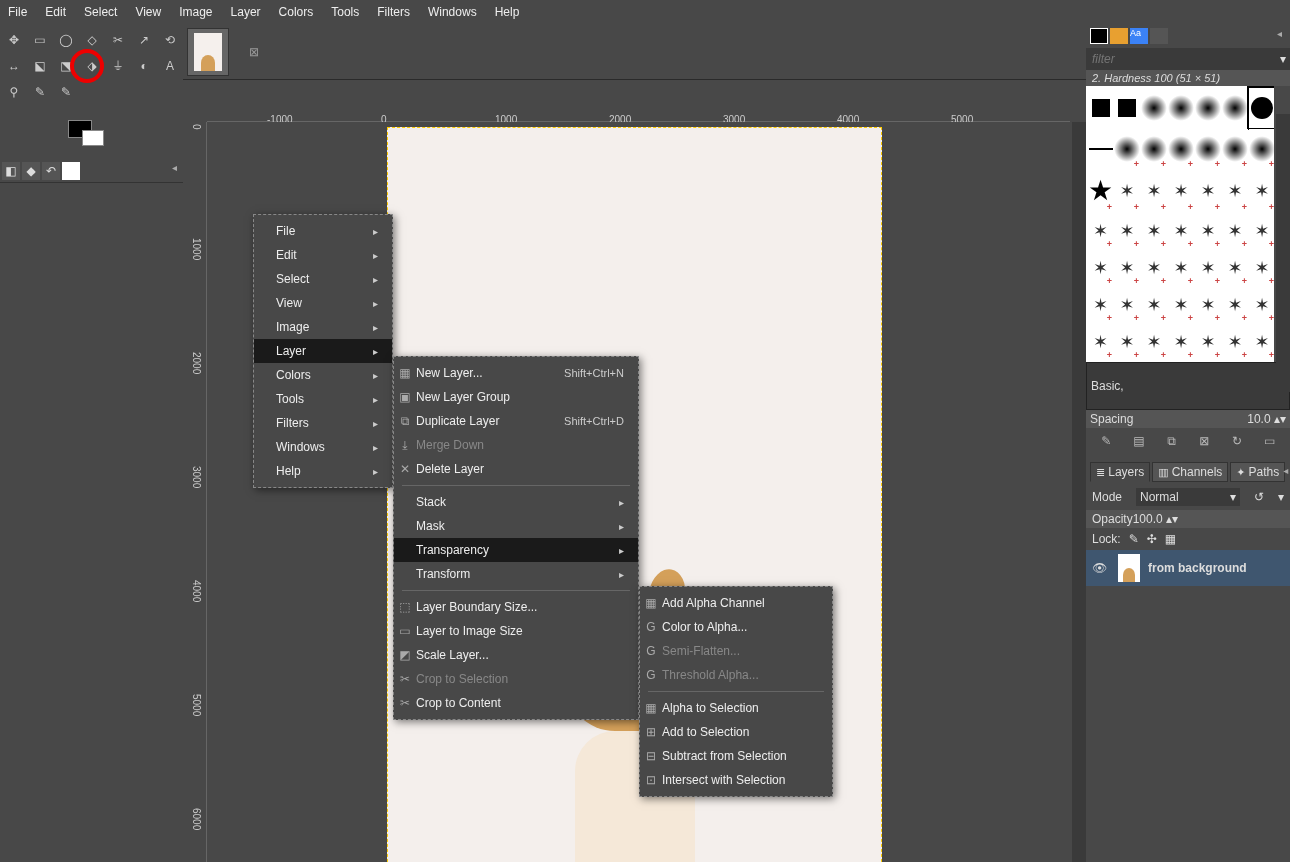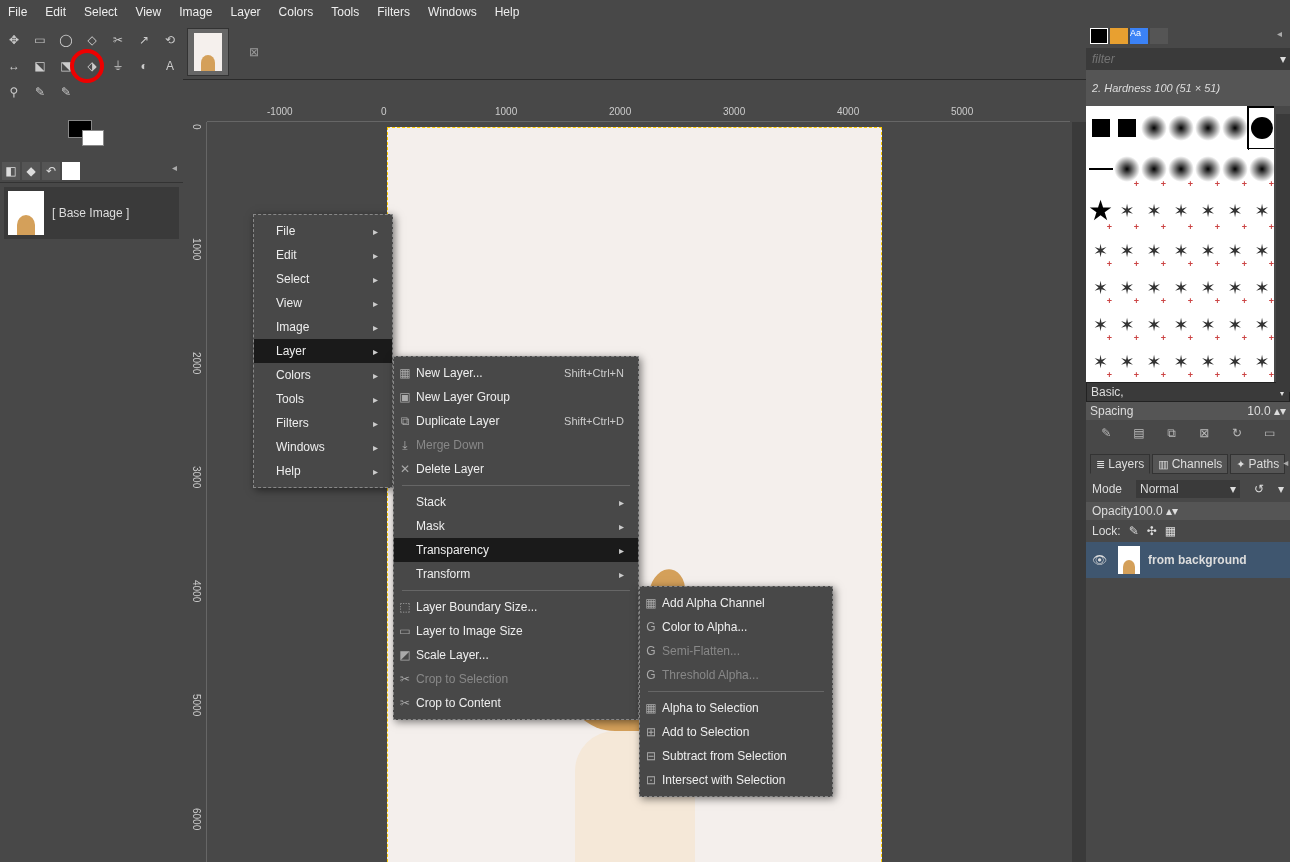--- a/index.html
+++ b/index.html
@@ -24,51 +24,51 @@
 .thumb-dog { width: 18px; height: 20px; background: #d4a05a; border-radius: 50% 50% 0 0; }
 
 .canvas-area { position: absolute; left: 183px; top: 24px; width: 903px; height: 838px; background: #484848; }
 .doc-tabs { height: 56px; display: flex; gap: 4px; padding: 4px; border-bottom: 1px solid #2a2a2a; }
 .doc-tab { width: 42px; height: 48px; background: #5a5a5a; border: 1px solid #333; display: flex; align-items: center; justify-content: center; }
 .doc-tab.active { background: #666; }
 .doc-thumb { width: 28px; height: 38px; background: #f5f0ed; display: flex; align-items: flex-end; justify-content: center; }
 .close-x { width: 42px; height: 48px; display: flex; align-items: center; justify-content: center; color: #999; }
 .ruler-h { position: absolute; top: 80px; left: 24px; right: 16px; height: 18px; background: #484848; border-bottom: 1px solid #666; }
 .ruler-v { position: absolute; top: 98px; left: 6px; bottom: 0; width: 18px; background: #484848; border-right: 1px solid #666; }
-.ruler-h .tick-label { position: absolute; font-size: 10px; color: #ccc; top: 2px; }
+.ruler-h .tick-label { position: absolute; font-size: 10px; color: #ccc; top: 10px; }
 .ruler-v .tick-label { position: absolute; font-size: 10px; color: #ccc; left: 2px; writing-mode: vertical-lr; }
 .viewport { position: absolute; top: 98px; left: 24px; right: 16px; bottom: 0; background: #484848; overflow: hidden; }
 .canvas-img { position: absolute; left: 180px; top: 5px; width: 495px; height: 755px; background: #f4efec; border: 1px dashed #ffcc00; }
 .dog-body { position: absolute; bottom: 0; left: 50%; transform: translateX(-50%); width: 200px; height: 280px; }
 .dog-head { width: 140px; height: 130px; background: #d4a05a; border-radius: 70px 70px 50px 50px; margin: 0 auto; position: relative; }
 .ear-l { position: absolute; width: 36px; height: 50px; background: #d4a05a; border-radius: 50% 50% 0 0; top: -32px; left: 20px; transform: rotate(-10deg); }
 .ear-r { position: absolute; width: 36px; height: 50px; background: #d4a05a; border-radius: 50% 50% 0 0; top: -32px; right: 20px; transform: rotate(10deg); }
 .sunglasses { position: absolute; width: 130px; height: 40px; top: 40px; left: 5px; display: flex; justify-content: space-between; }
 .lens { width: 55px; height: 38px; background: linear-gradient(#2a1a2a, #6a3a5a); border-radius: 0 0 20px 20px; }
 .dog-torso { width: 120px; height: 150px; background: #f5e8d8; margin: 0 auto; border-radius: 40px 40px 0 0; }
 .scrollbar-v { position: absolute; right: 0; top: 98px; bottom: 0; width: 14px; background: #3a3a3a; }
 
 .right-panel { position: absolute; right: 0; top: 24px; width: 204px; height: 838px; background: #484848; }
 .dock-tabs { display: flex; gap: 2px; padding: 4px; }
 .dock-tab { width: 18px; height: 16px; background: #555; }
 .dock-tab.sel { background: #000; border: 1px solid #fff; }
 .filter-row { display: flex; align-items: center; padding: 2px 4px; background: #3a3a3a; }
 .filter-row input { flex: 1; background: #3a3a3a; border: none; color: #999; font-style: italic; padding: 2px; }
-.brush-info { background: #555; padding: 12px 6px; font-style: italic; font-size: 11px; }
+.brush-info { background: #555; padding: 2px 6px; font-style: italic; font-size: 11px; }
 .brush-grid { display: grid; grid-template-columns: repeat(7, 1fr); gap: 1px; background: #fff; padding: 2px; height: 276px; overflow: hidden; margin: 0 16px 0 0;}
 .brush-cell { background: #fff; display: flex; align-items: center; justify-content: center; position:relative; }
 .brush-cell.sel { outline: 2px solid #000; }
 .b-square { width: 18px; height: 18px; background: #000; }
 .b-circle { width: 22px; height: 22px; background: #000; border-radius: 50%; }
 .b-soft { width: 26px; height: 26px; background: radial-gradient(#000 0%, rgba(0,0,0,0) 70%); border-radius: 50%; }
 .b-star { color: #000; font-size: 28px; line-height: 1; }
 .b-tex { color: #333; font-size: 18px; }
 .plus-corner{position:absolute;bottom:0;right:1px;color:#c44;font-size:9px;font-weight:bold;}
 .brush-scroll { position: absolute; right: 0; top: 90px; width: 14px; height: 278px; background: #3a3a3a; }
-.combo-row { display: flex; align-items: center; padding: 2px 4px; background: #3a3a3a; border: 1px solid #222; }
+.combo-row { display: flex; align-items: center; padding: 16px 4px; background: #3a3a3a; border: 1px solid #222; }
 .spacing-row { display: flex; align-items: center; justify-content: space-between; padding: 2px 4px; background: #555; }
 .action-row { display: flex; justify-content: space-around; padding: 4px; }
 .act-btn { width: 18px; height: 18px; display: flex; align-items: center; justify-content: center; color: #bbb; }
 
 .lcptabs { display: flex; gap: 2px; padding: 2px 4px; margin-top: 6px; }
 .lcp-tab { display: flex; align-items: center; gap: 3px; padding: 2px 5px; background: #555; border: 1px solid #333; font-size: 11px; }
 .lcp-tab.active { background: #484848; border-bottom: 1px solid #484848; }
 .mode-row { display: flex; align-items: center; gap: 14px; padding: 4px 6px; }
 .mode-sel { flex: 1; background: #3a3a3a; padding: 2px 4px; display: flex; justify-content: space-between; }
 .opac-row { display: flex; align-items: center; justify-content: flex-start; padding: 2px 6px; background: #555; }
@@ -133,28 +133,20 @@
     <div class="fg-swatch"></div>
     <div class="bg-swatch"></div>
   </div>
   <div class="tab-strip">
     <div class="mini-tab">◧</div>
     <div class="mini-tab">◆</div>
     <div class="mini-tab">↶</div>
     <div class="mini-tab img"></div>
     <span class="collapse-chev" style="top:0;position:relative;margin-left:auto;">◂</span>
   </div>
-  <div class="layer-list">
-    <div class="layer-item">
-      <div class="thumb">
-          <div class="thumb-dog"></div>
-        </div>
-      <span>[ Base Image ]</span>
-    </div>
-  </div>
 </div>
 
 <div class="canvas-area">
   <div class="doc-tabs">
     <div class="doc-tab active">
         <div class="doc-thumb">
           <div style="width:14px;height:16px;background:#d4a05a;border-radius:50% 50% 0 0;"></div>
         </div>
       </div>
     <div class="close-x">⊠</div>

